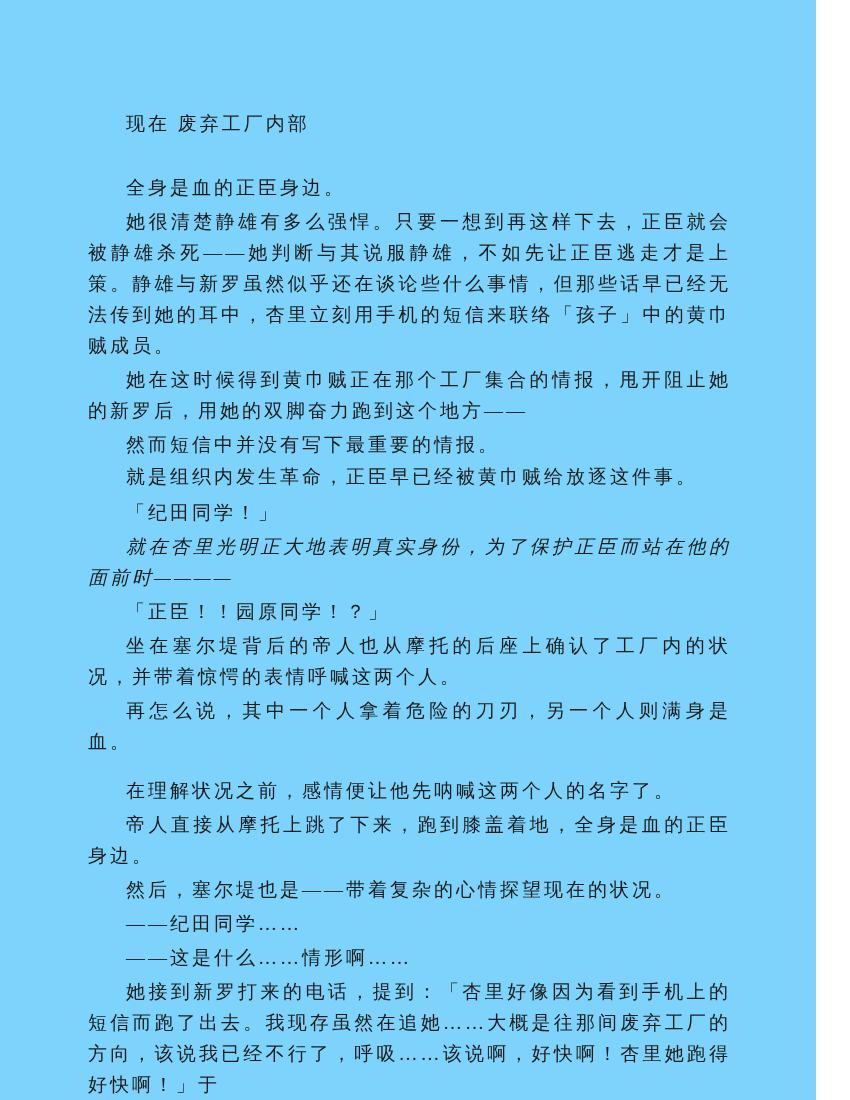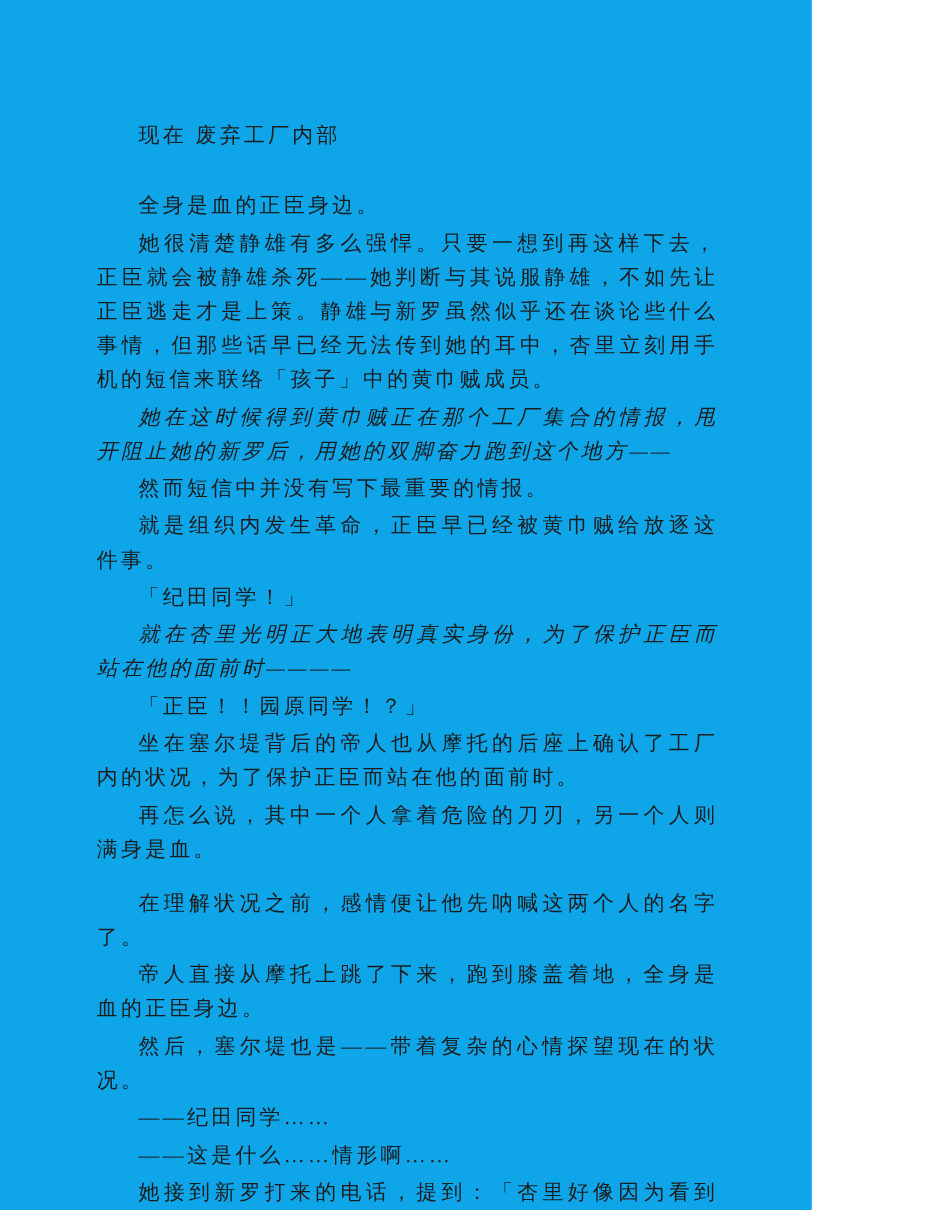--- a/index.html
+++ b/index.html
@@ -8,24 +8,24 @@
     background: #ffffff;
   }
   body {
     width: 850px;
     height: 1100px;
     overflow: hidden;
     font-family: "Liberation Serif", "DejaVu Serif", serif;
   }
   .page {
     box-sizing: border-box;
-    width: 738px;
+    width: 816px;
     height: 1100px;
     padding: 108px 85px 0 88px;
-    background: #0ea5e9;
+    background: #7dd3fc;
   }
   .scene-heading,
   .para {
     margin: 0 0 3px 0;
     font-size: 19px;
     line-height: 31px;
     letter-spacing: 3px;
     color: #1c1c1c;
     text-indent: 38px;
     text-align: justify;
@@ -40,27 +40,27 @@
   }
 </style>
 </head>
 <body style="background: rgb(255, 255, 255);">
 
 <div class="page">
   <p class="scene-heading" style="color: rgb(28, 28, 28);">现在 废弃工厂内部</p>
   <div id="text-body">
       <p class="para" style="color: rgb(28, 28, 28);">全身是血的正臣身边。</p>
       <p class="para" style="color: rgb(28, 28, 28);">她很清楚静雄有多么强悍。只要一想到再这样下去，正臣就会被静雄杀死——她判断与其说服静雄，不如先让正臣逃走才是上策。静雄与新罗虽然似乎还在谈论些什么事情，但那些话早已经无法传到她的耳中，杏里立刻用手机的短信来联络「孩子」中的黄巾贼成员。</p>
-      <p class="para" style="color: rgb(28, 28, 28); font-style: italic;">她在这时候得到黄巾贼正在那个工厂集合的情报，甩开阻止她的新罗后，用她的双脚奋力跑到这个地方——</p>
+      <p class="para" style="color: rgb(28, 28, 28);">她在这时候得到黄巾贼正在那个工厂集合的情报，甩开阻止她的新罗后，用她的双脚奋力跑到这个地方——</p>
       <p class="para" style="color: rgb(28, 28, 28);">然而短信中并没有写下最重要的情报。</p>
-      <p class="para" style="color: rgb(28, 28, 28);">就是组织内发生革命，正臣早已经被黄巾贼给放逐这件事。</p>
+      <p class="para" style="color: rgb(28, 28, 28); font-family: Liberation Mono, monospace;">就是组织内发生革命，正臣早已经被黄巾贼给放逐这件事。</p>
       <p class="para" style="color: rgb(28, 28, 28);">「纪田同学！」</p>
       <p class="para" style="color: rgb(28, 28, 28); font-style: italic;">就在杏里光明正大地表明真实身份，为了保护正臣而站在他的面前时————</p>
       <p class="para" style="color: rgb(28, 28, 28);">「正臣！！园原同学！？」</p>
-      <p class="para" style="color: rgb(28, 28, 28);">坐在塞尔堤背后的帝人也从摩托的后座上确认了工厂内的状况，为了保护正臣而站在他的面前时。</p>
+      <p class="para" style="color: rgb(28, 28, 28);">坐在塞尔堤背后的帝人也从摩托的后座上确认了工厂内的状况，并带着惊愕的表情呼喊这两个人。</p>
       <p class="para" style="color: rgb(28, 28, 28);">再怎么说，其中一个人拿着危险的刀刃，另一个人则满身是血。</p>
       <p class="para" style="color: rgb(28, 28, 28); margin-top: 18px;">在理解状况之前，感情便让他先呐喊这两个人的名字了。</p>
       <p class="para" style="color: rgb(28, 28, 28);">帝人直接从摩托上跳了下来，跑到膝盖着地，全身是血的正臣身边。</p>
       <p class="para" style="color: rgb(28, 28, 28);">然后，塞尔堤也是——带着复杂的心情探望现在的状况。</p>
       <p class="para" style="color: rgb(28, 28, 28);">——纪田同学……</p>
       <p class="para" style="color: rgb(28, 28, 28);">——这是什么……情形啊……</p>
       <p class="para" style="color: rgb(28, 28, 28);">她接到新罗打来的电话，提到：「杏里好像因为看到手机上的短信而跑了出去。我现存虽然在追她……大概是往那间废弃工厂的方向，该说我已经不行了，呼吸……该说啊，好快啊！杏里她跑得好快啊！」于</p>
     </div>
 </div>
 

